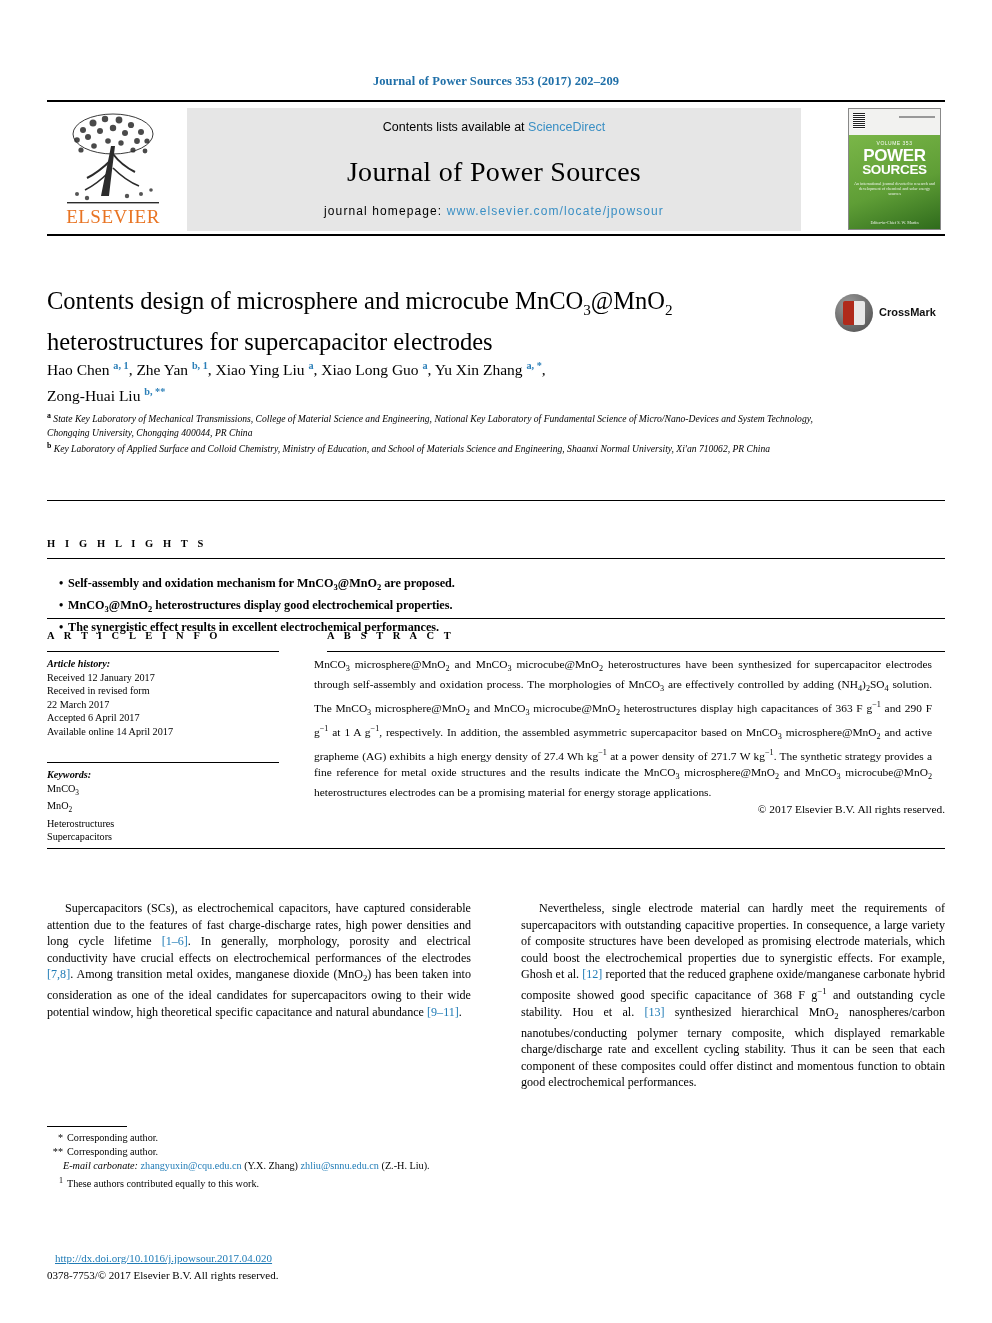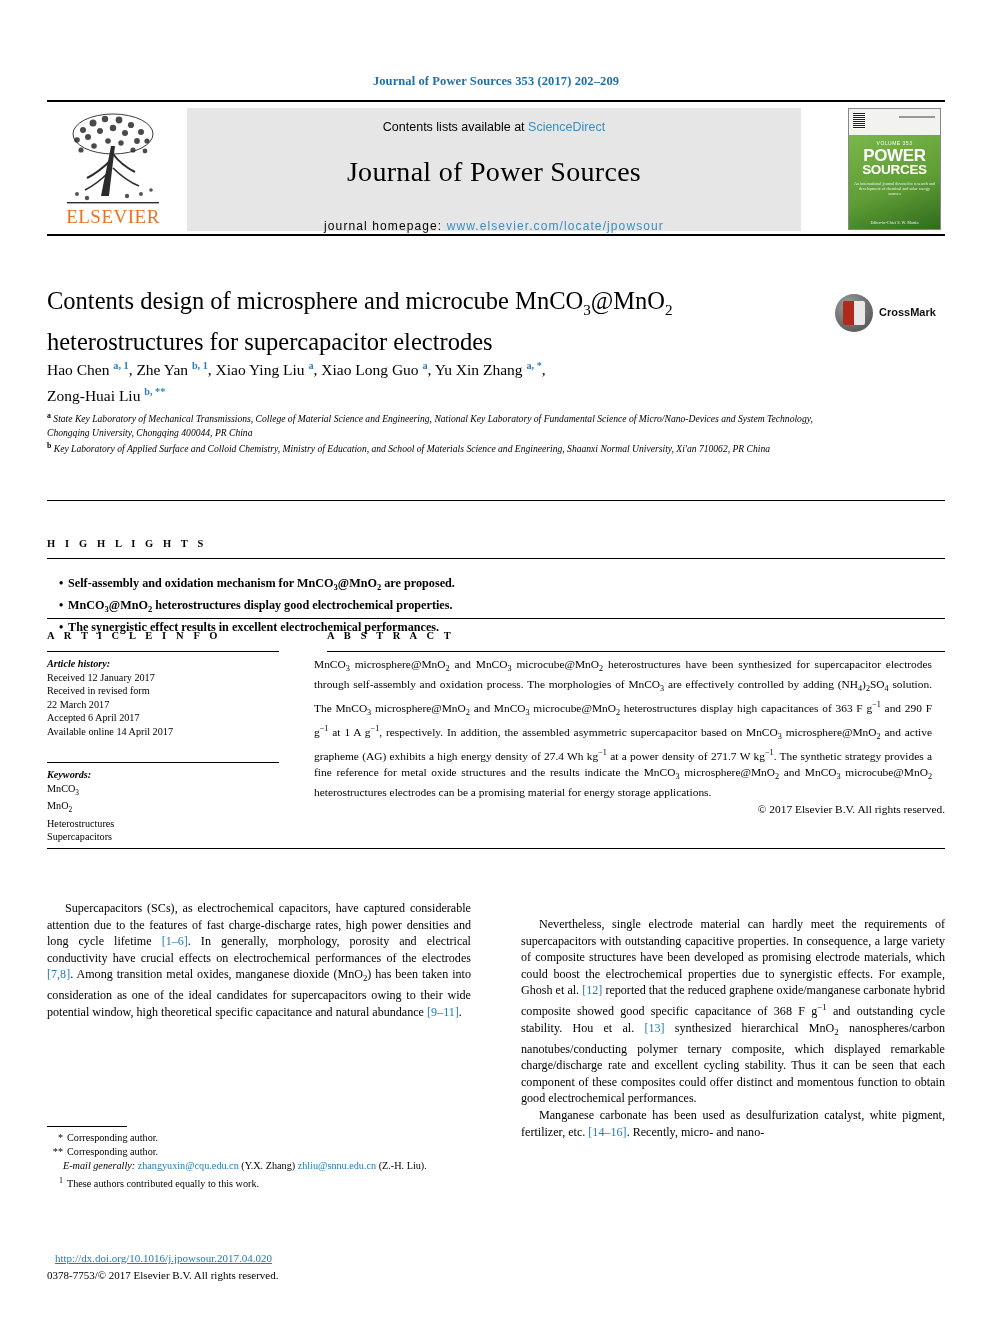--- a/index.html
+++ b/index.html
@@ -90,21 +90,21 @@
     color: #3a8fc4;
   }
   .banner .journal-title {
     margin-top: 22px;
     font-family: "Liberation Serif", serif;
     font-size: 28px;
     color: #000;
     letter-spacing: 0.3px;
   }
   .banner .homepage {
-    margin-top: 31px;
+    margin-top: 16px;
     font-family: "Liberation Sans", sans-serif;
     font-size: 12px;
     letter-spacing: 1.1px;
     color: #000;
   }
   .banner .homepage .url { color: #3a8fc4; }
 
   .cover-thumb {
     position: absolute;
     right: 4px;
@@ -369,21 +369,21 @@
   
   .col {
     position: absolute;
     width: 424px;
     font-size: 12.1px;
     line-height: 16.6px;
     text-align: justify;
     font-family: "Liberation Serif", serif;
   }
   .col-left  { left: 47px;  top: 900px; }
-  .col-right { left: 521px; top: 900px; margin-top: 16px; }
+  .col-right { left: 521px; top: 900px; }
   .col p { margin: 0 0 0 0; text-indent: 18px; }
   .sec-title {
     font-weight: bold;
     font-size: 12.6px;
     margin-bottom: 16px;
     text-indent: 0 !important;
   }
   .ref { color: #1f7bb6; }
   .col sub { font-size: .72em; }
   .col sup { font-size: .72em; }
@@ -565,29 +565,28 @@
   <div class="copyright">© 2017 Elsevier B.V. All rights reserved.</div>
 
   <div class="section-rule"></div>
 
   <div class="col col-left">
     <p id="left-par"><span>Supercapacitors (SCs), as electrochemical capacitors, have captured considerable attention due to the features of fast charge-discharge rates, high power densities and long cycle lifetime </span><span class="ref">[1–6]</span><span>. In generally, morphology, porosity and electrical conductivity have crucial effects on electrochemical performances of the electrodes </span><span class="ref">[7,8]</span><span>. Among transition metal oxides, manganese dioxide (MnO</span><sub>2</sub><span>) has been taken into consideration as one of the ideal candidates for supercapacitors owing to their wide potential window, high theoretical specific capacitance and natural abundance </span><span class="ref">[9–11]</span><span>.</span></p>
   </div>
 
   <div class="col col-right">
     <p id="right-par-1"><span>Nevertheless, single electrode material can hardly meet the requirements of supercapacitors with outstanding capacitive properties. In consequence, a large variety of composite structures have been developed as promising electrode materials, which could boost the electrochemical properties due to synergistic effects. For example, Ghosh et al. </span><span class="ref">[12]</span><span> reported that the reduced graphene oxide/manganese carbonate hybrid composite showed good specific capacitance of 368 F g</span><sup>−1</sup><span> and outstanding cycle stability. Hou et al. </span><span class="ref">[13]</span><span> synthesized hierarchical MnO</span><sub>2</sub><span> nanospheres/carbon nanotubes/conducting polymer ternary composite, which displayed remarkable charge/discharge rate and excellent cycling stability. Thus it can be seen that each component of these composites could offer distinct and momentous function to obtain good electrochemical performances.</span></p>
-    <p id="right-par-2"><span>Manganese carbonate has been used as desulfurization catalyst, white pigment, fertilizer, etc. </span><span class="ref">[14–16]</span><span>. Recently, micro- and nano-</span></p>
   </div>
 
   <div class="fn-rule"></div>
   <div class="footnotes">
     <div><span class="mark">*</span><span>Corresponding author.</span></div>
     <div><span class="mark">**</span><span>Corresponding author.</span></div>
     <div style="padding-left:20px;text-indent:-4px;">
-      <span class="em">E-mail generally:</span>
+      <span class="em">E-mail carbonate:</span>
       <span class="link">zhangyuxin@cqu.edu.cn</span>
       <span>(Y.X. Zhang)</span>
       <span class="link">zhliu@snnu.edu.cn</span>
       <span>(Z.-H. Liu).</span>
     </div>
     <div><span class="mark" style="vertical-align:super;font-size:.78em;">1</span><span>These authors contributed equally to this work.</span></div>
   </div>
 
   <div class="doi">http://dx.doi.org/10.1016/j.jpowsour.2017.04.020</div>
   <div class="issn">0378-7753/© 2017 Elsevier B.V. All rights reserved.</div>

